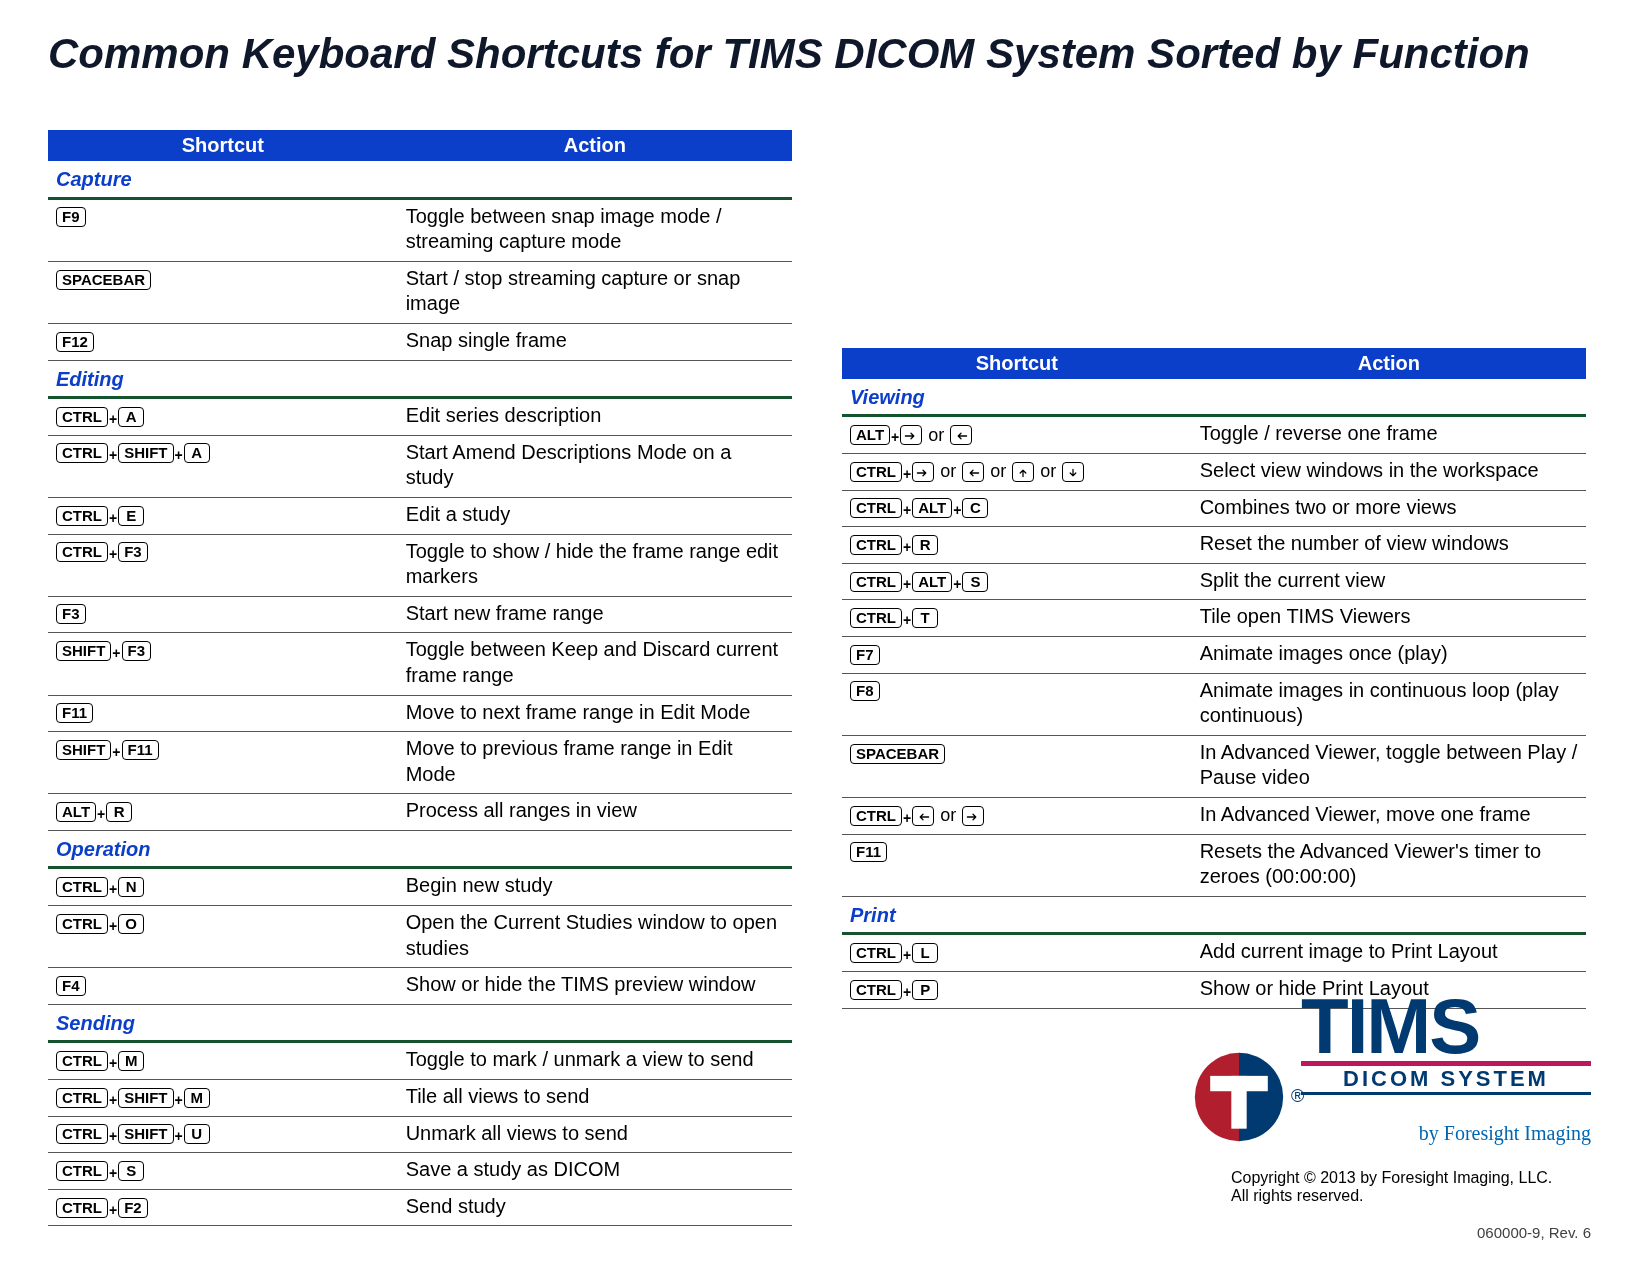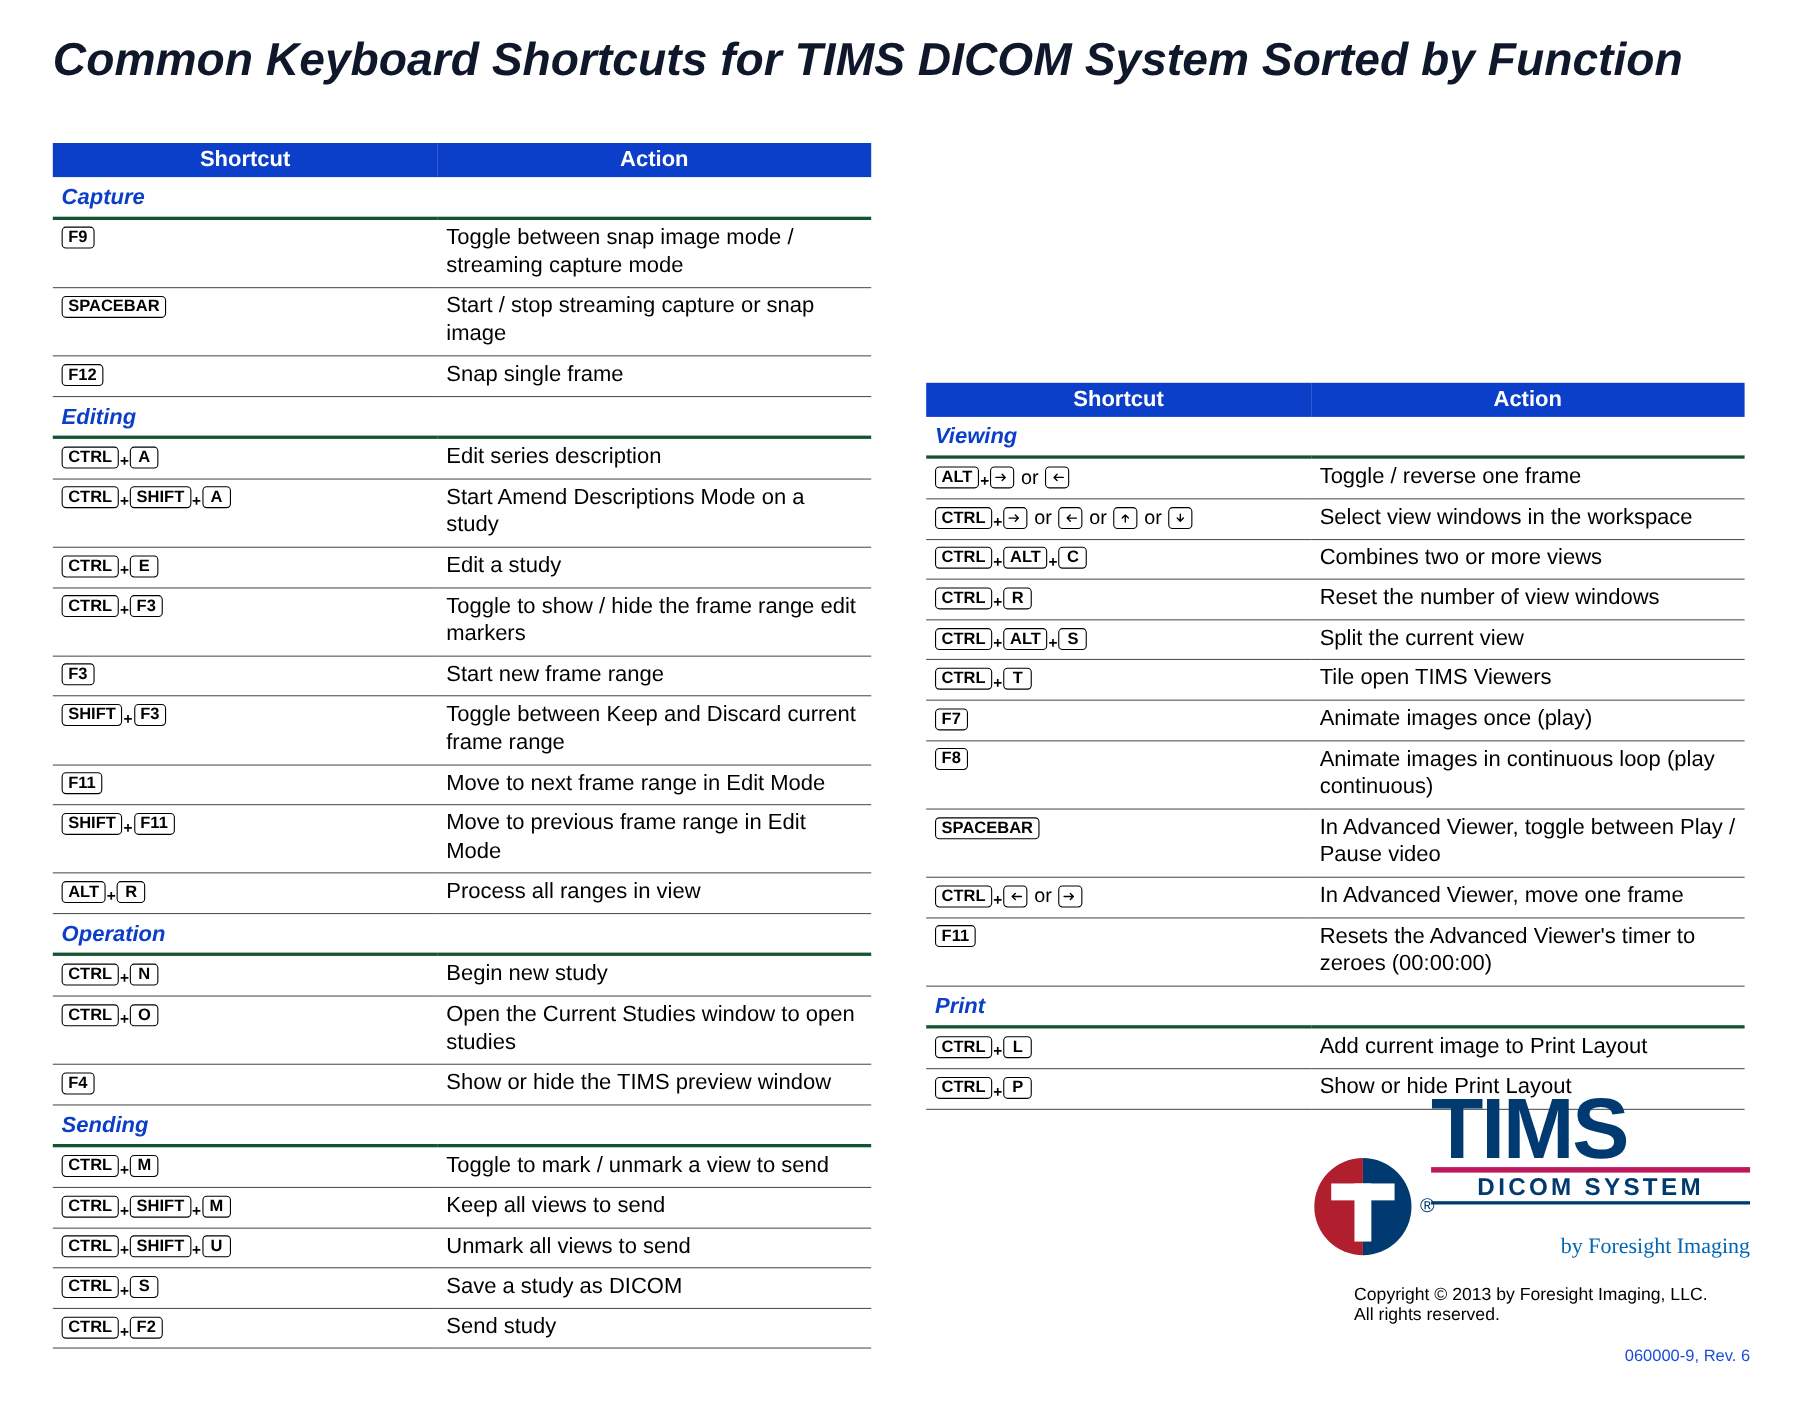--- a/index.html
+++ b/index.html
@@ -113,21 +113,21 @@
     margin-top:25px;
   }
   .reg-mark { position:absolute; left:100px; bottom:38px; color:#003a70; font-size:18px; }
 
   .copyright {
     position:absolute; right:60px; bottom:70px;
     font-size:16px; color:#000; text-align:left; width:360px;
   }
   .docrev {
     position:absolute; right:60px; bottom:34px;
-    font-size:15px; color:#1d4ed8; text-align:right;
+    font-size:15px; color:#404040; text-align:right;
   }
 </style>
 </head>
 <body>
 
 <div class="page-title">Common Keyboard Shortcuts for TIMS DICOM System Sorted by Function</div>
 
 <div class="columns">
   <div class="col">
     <table class="shortcut">
@@ -209,21 +209,21 @@
           </tr>
           <tr class="cat">
             <td colspan="2">Sending</td>
           </tr>
           <tr>
             <td class="sc"><kbd>CTRL</kbd><span class="plus">+</span><kbd>M</kbd></td>
             <td class="ac">Toggle to mark / unmark a view to send</td>
           </tr>
           <tr>
             <td class="sc"><kbd>CTRL</kbd><span class="plus">+</span><kbd>SHIFT</kbd><span class="plus">+</span><kbd>M</kbd></td>
-            <td class="ac">Keep all views to send</td>
+            <td class="ac">Tile all views to send</td>
           </tr>
           <tr>
             <td class="sc"><kbd>CTRL</kbd><span class="plus">+</span><kbd>SHIFT</kbd><span class="plus">+</span><kbd>U</kbd></td>
             <td class="ac">Unmark all views to send</td>
           </tr>
           <tr>
             <td class="sc"><kbd>CTRL</kbd><span class="plus">+</span><kbd>S</kbd></td>
             <td class="ac">Save a study as DICOM</td>
           </tr>
           <tr>

